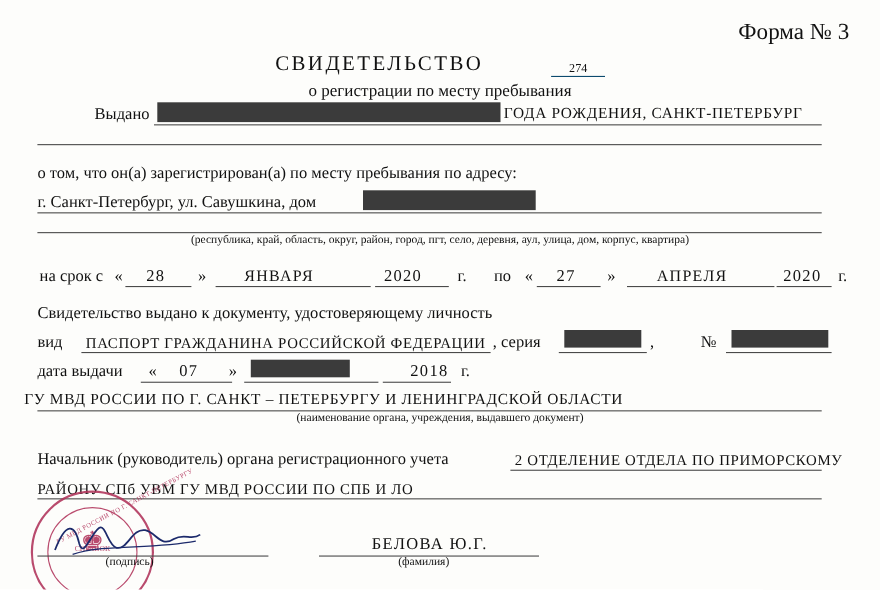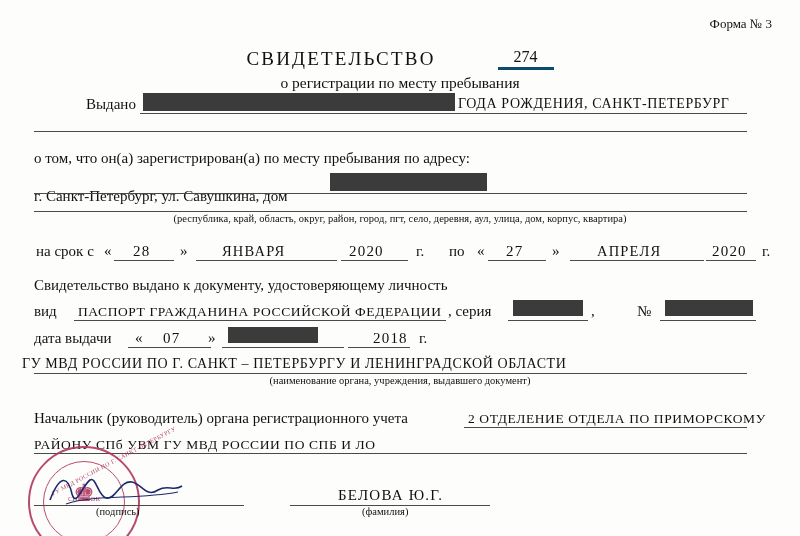--- a/index.html
+++ b/index.html
@@ -19,41 +19,41 @@
     position: relative;
     width: 800px;
     height: 536px;
     background: #fdfdfb;
   }
   
   .form-no {
     position: absolute;
     right: 28px;
     top: 16px;
-    font-size: 13px;
+    font-size: 21px;
     font-family: "Liberation Serif", serif;
   }
   
   .title-row {
     position: absolute;
     left: 0; right: 0;
     top: 48px;
     text-align: center;
   }
   .title-main {
     display: inline-block;
     font-size: 19px;
     letter-spacing: 2.2px;
     font-family: "Liberation Serif", serif;
   }
   .cert-number {
     display: inline-block;
     margin-left: 58px;
-    font-size: 16px;
-    border-bottom: 3px solid #0c4a6e;
+    font-size: 11px;
+    border-bottom: 1px solid #0c4a6e;
     padding: 0 16px 1px 16px;
     vertical-align: bottom;
   }
   .title-sub {
     position: absolute;
     left: 0; right: 0;
     top: 74px;
     text-align: center;
     font-size: 15.5px;
   }
@@ -163,21 +163,21 @@
 
   <div class="t" style="left:86px; top:96px;">Выдано</div>
   <div class="redact" style="left:143px; top:93px; width:312px; height:18px;"></div>
   <div class="t caps-spaced" style="left:458px; top:96px; font-size:14px;">ГОДА РОЖДЕНИЯ, САНКТ-ПЕТЕРБУРГ</div>
   <div class="rule" style="left:140px; top:113px; width:607px;"></div>
 
   <div class="rule" style="left:34px; top:131px; width:713px;"></div>
 
   <div class="t" style="left:34px; top:150px;">о том, что он(а) зарегистрирован(а) по месту пребывания по адресу:</div>
 
-  <div class="t" style="left:34px; top:176px;margin-top:12px;">г. Санкт-Петербург, ул. Савушкина, дом</div>
+  <div class="t" style="left:34px; top:176px;">г. Санкт-Петербург, ул. Савушкина, дом</div>
   <div class="redact" style="left:330px; top:173px; width:157px; height:18px;"></div>
   <div class="rule" style="left:34px; top:193px; width:713px;"></div>
 
   <div class="rule" style="left:34px; top:211px; width:713px;"></div>
   <div class="t small" style="top:213px;">(республика, край, область, округ, район, город, пгт, село, деревня, аул, улица, дом, корпус, квартира)</div>
 
   <div class="t" style="left:36px; top:243px;">на срок с</div>
   <div class="t quote" style="left:104px; top:243px;">«</div>
   <div class="t spaced" style="left:133px; top:243px;">28</div>
   <div class="rule" style="left:114px; top:260px; width:60px;"></div>

